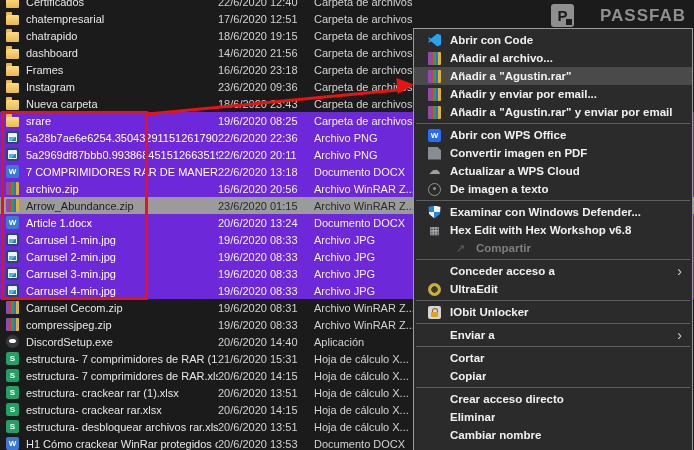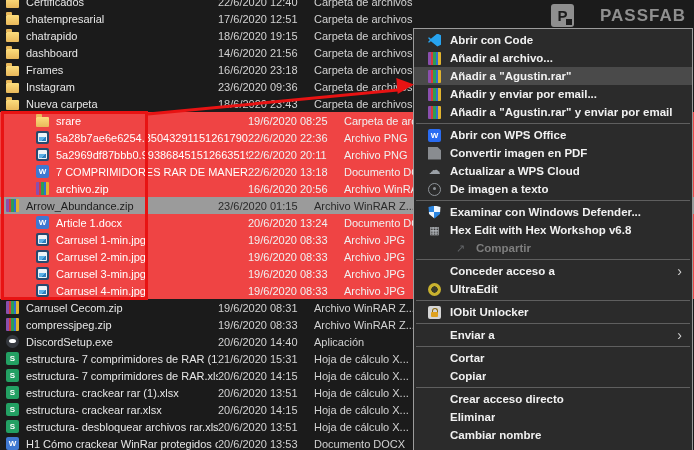--- a/index.html
+++ b/index.html
@@ -2,21 +2,21 @@
 <html><head>
 <meta charset="utf-8">
 <style>
   html,body{margin:0;padding:0;background:#000;}
   .stage{position:relative;width:694px;height:450px;overflow:hidden;background:#1b1b1b;
          font-family:"Liberation Sans",sans-serif;}
 
   
   .file-list{position:absolute;left:0;top:-7px;right:0;z-index:1;}
   .frow{height:17px;display:flex;align-items:center;font-size:11px;color:#e6e6e6;white-space:nowrap;}
-  .frow.selected{background:#ef4444;color:#ffffff;padding-left:30px;}
+  .frow.selected{background:#6d28d9;color:#ffffff;}
   .frow.active{background:#9b9b9b;color:#1c1c1c;}
   .cell.name{flex:0 0 218px;display:flex;align-items:center;overflow:hidden;}
   .fname{overflow:hidden;text-overflow:clip;}
   .cell.date{flex:0 0 96px;color:#d2d2d2;}
   .cell.type{flex:1 1 auto;overflow:hidden;color:#d2d2d2;}
   .frow.selected .cell.date,.frow.selected .cell.type{color:#f0f0f0;}
   .frow.active .cell.date,.frow.active .cell.type{color:#2a2a2a;}
 
   
   .ficon{flex:0 0 13px;width:13px;height:13px;margin:0 7px 0 6px;position:relative;display:inline-block;}

